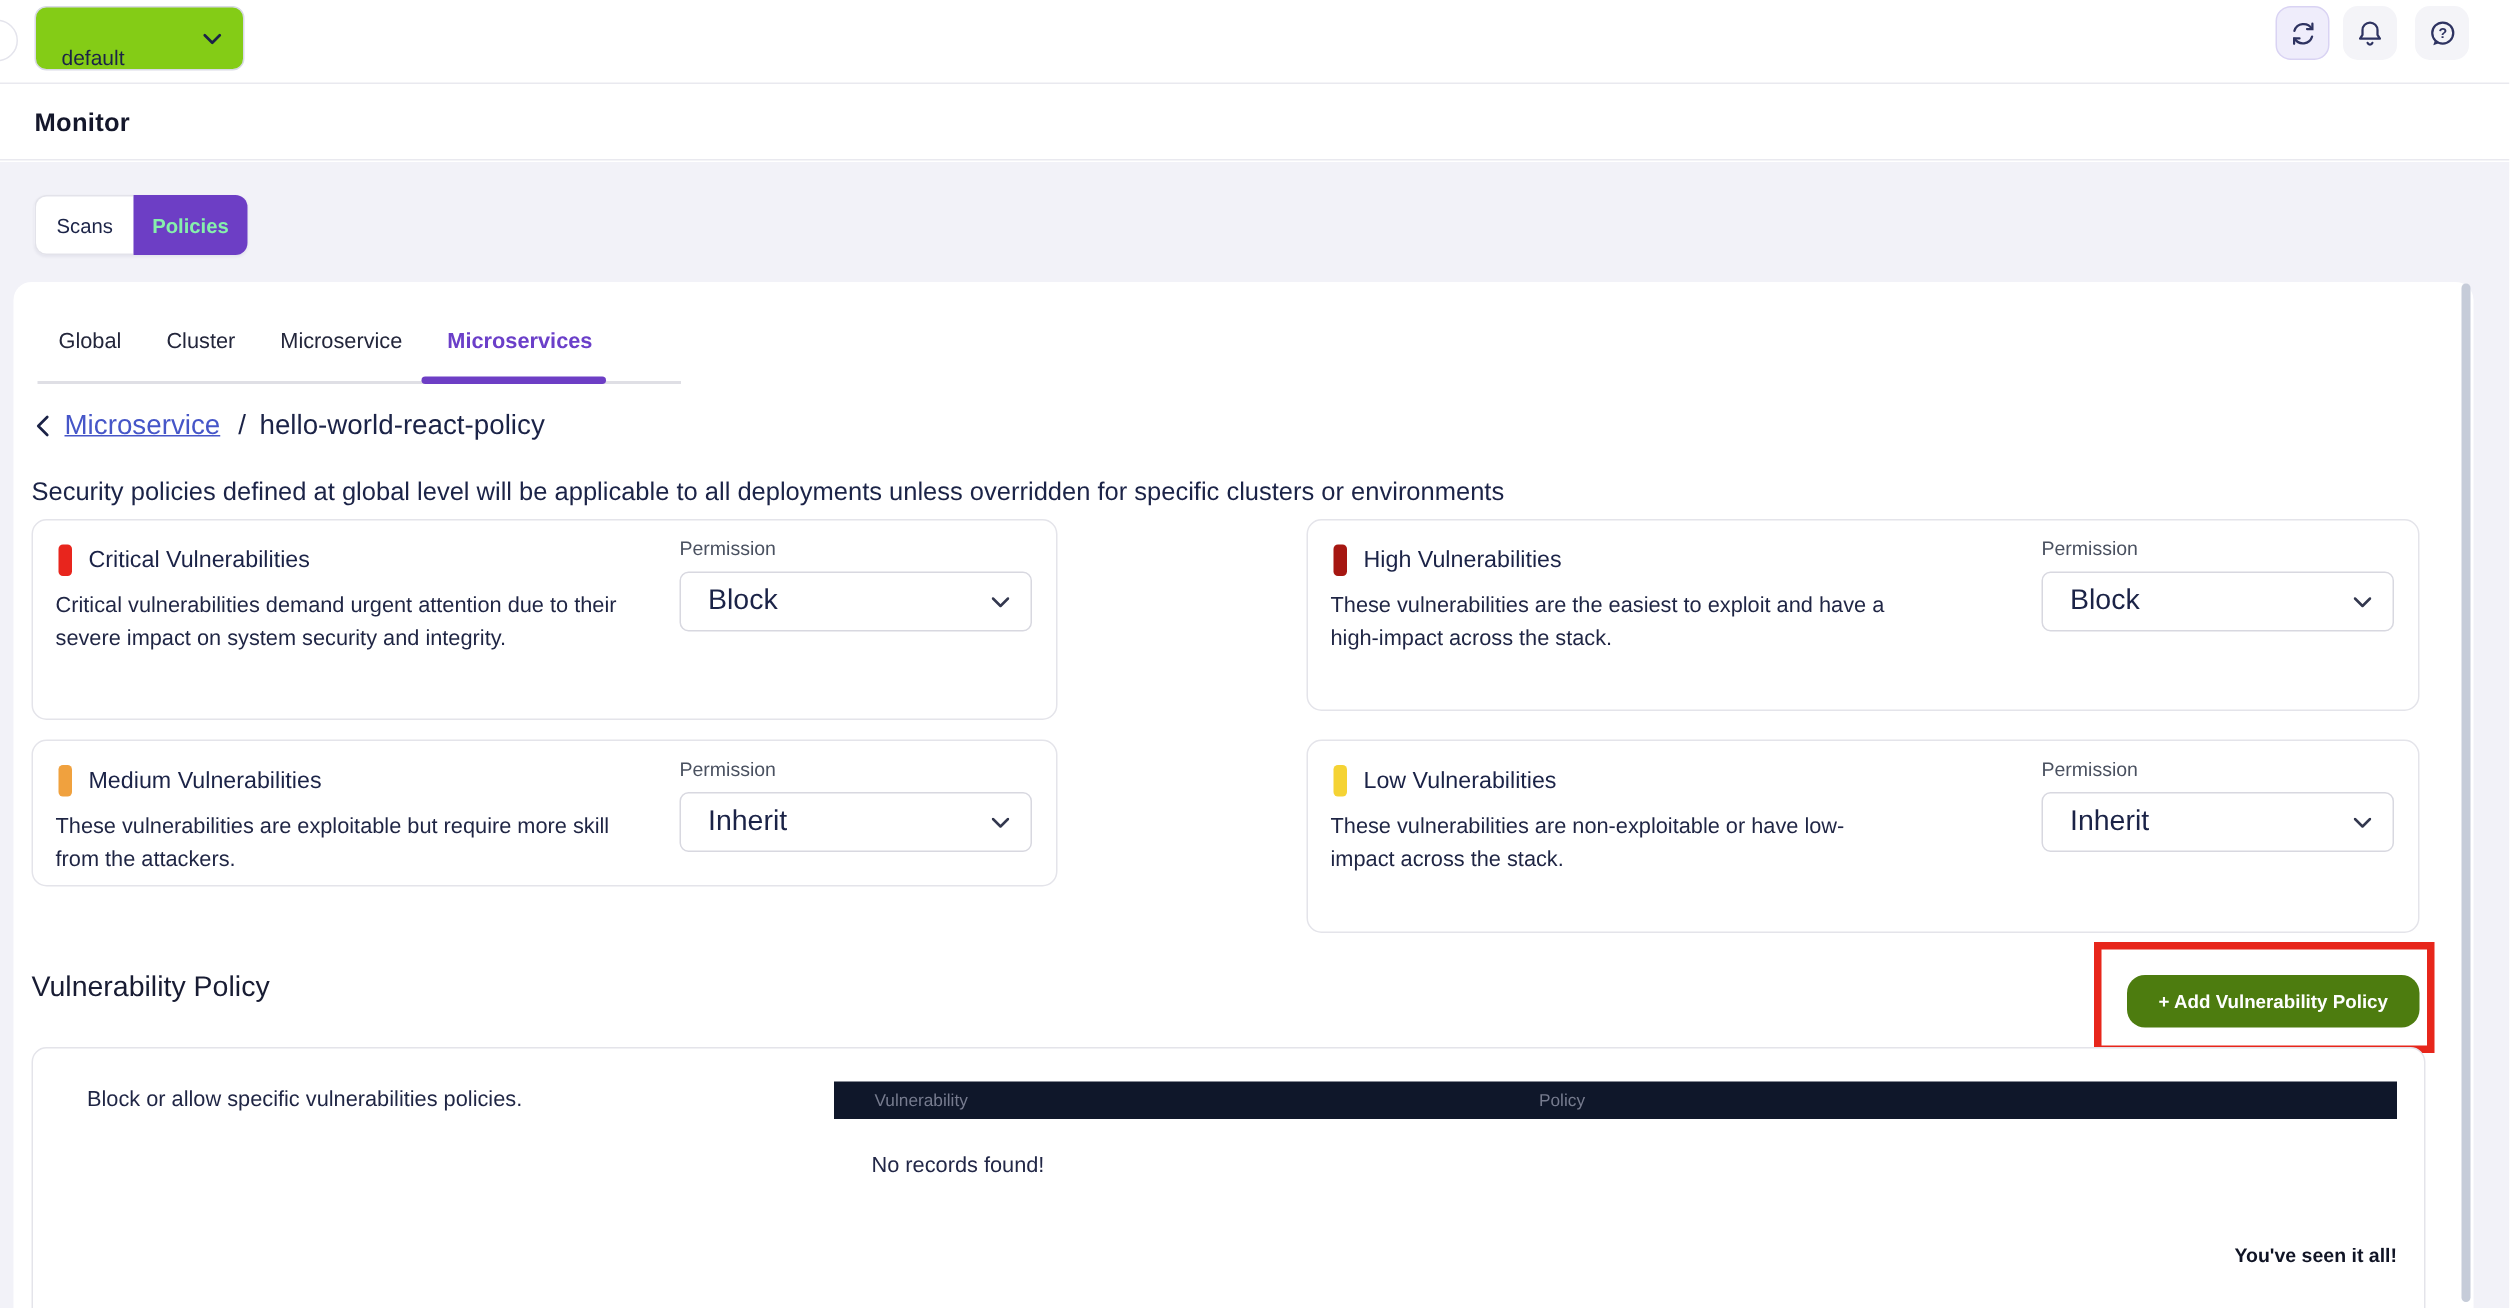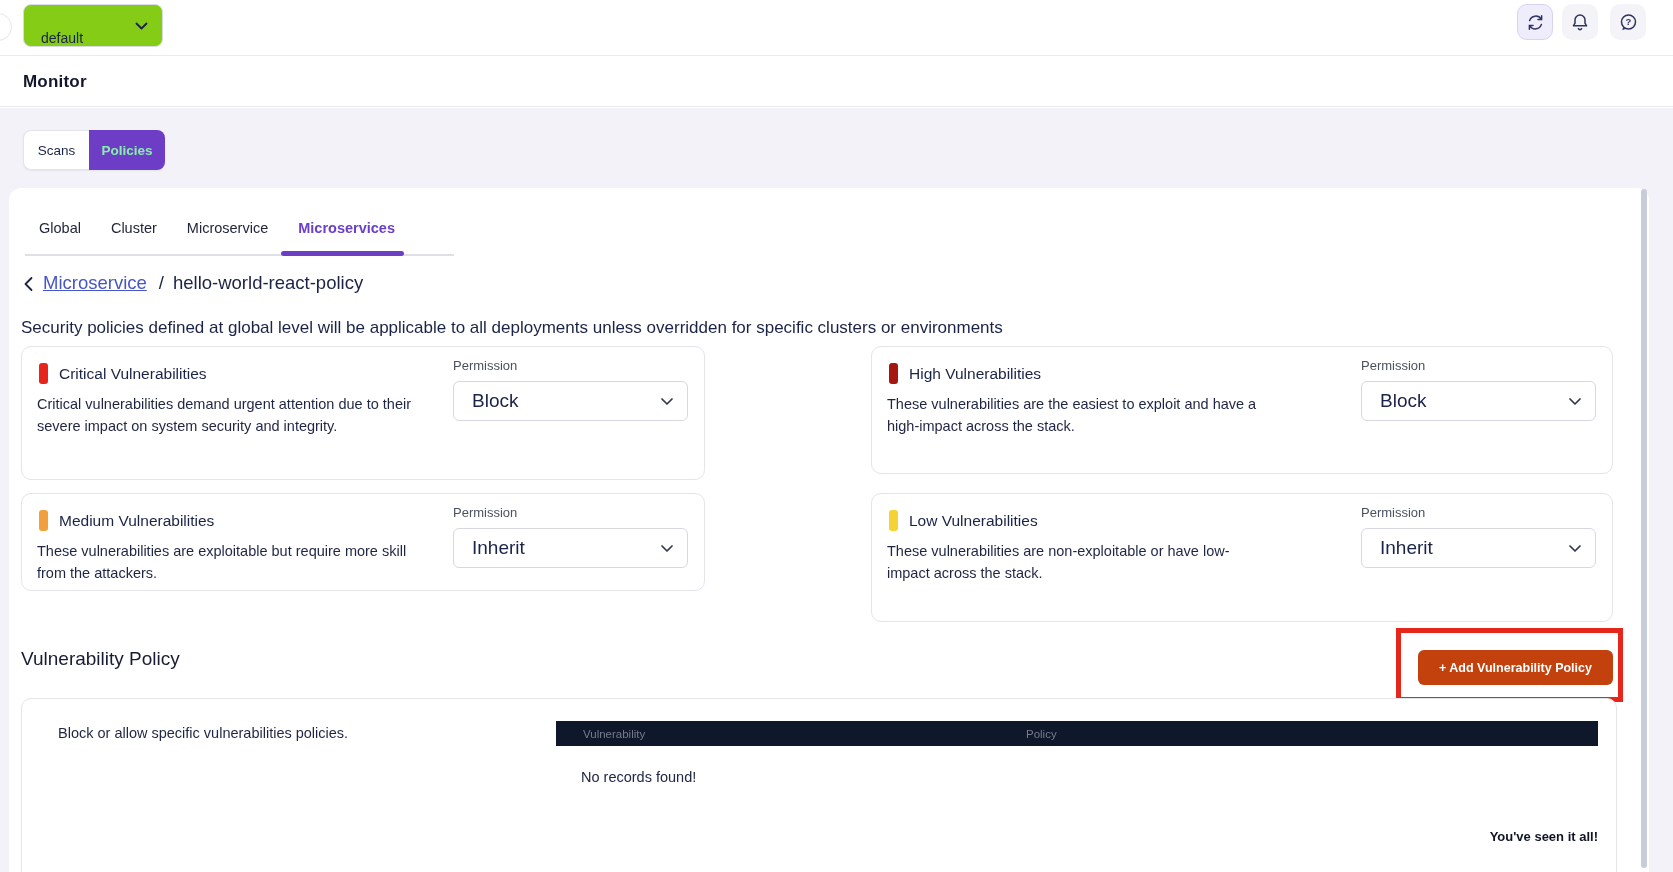--- a/index.html
+++ b/index.html
@@ -225,21 +225,21 @@
                 <path d="M1 1 L6 6 L11 1" fill="none" stroke="#33384F" stroke-width="1.7" stroke-linecap="round" stroke-linejoin="round"></path>
               </svg>
           </span>
         </div>
       </div>
     </div>
 
     <div class="vp-heading">Vulnerability Policy</div>
 
     <div class="annotation-box">
-      <button class="add-btn" style="background: #c2410c;">+ Add Vulnerability Policy</button>
+      <button class="add-btn" style="background: #4d7c0f; border-radius: 12px;">+ Add Vulnerability Policy</button>
     </div>
 
     <div class="vp-card">
       <div class="vp-card-desc">Block or allow specific vulnerabilities policies.</div>
       <div class="vp-thead">
         <div class="vp-th col-vuln">Vulnerability</div>
         <div class="vp-th col-policy">Policy</div>
       </div>
       <div class="vp-empty">No records found!</div>
       <div class="vp-end">You've seen it all!</div>

